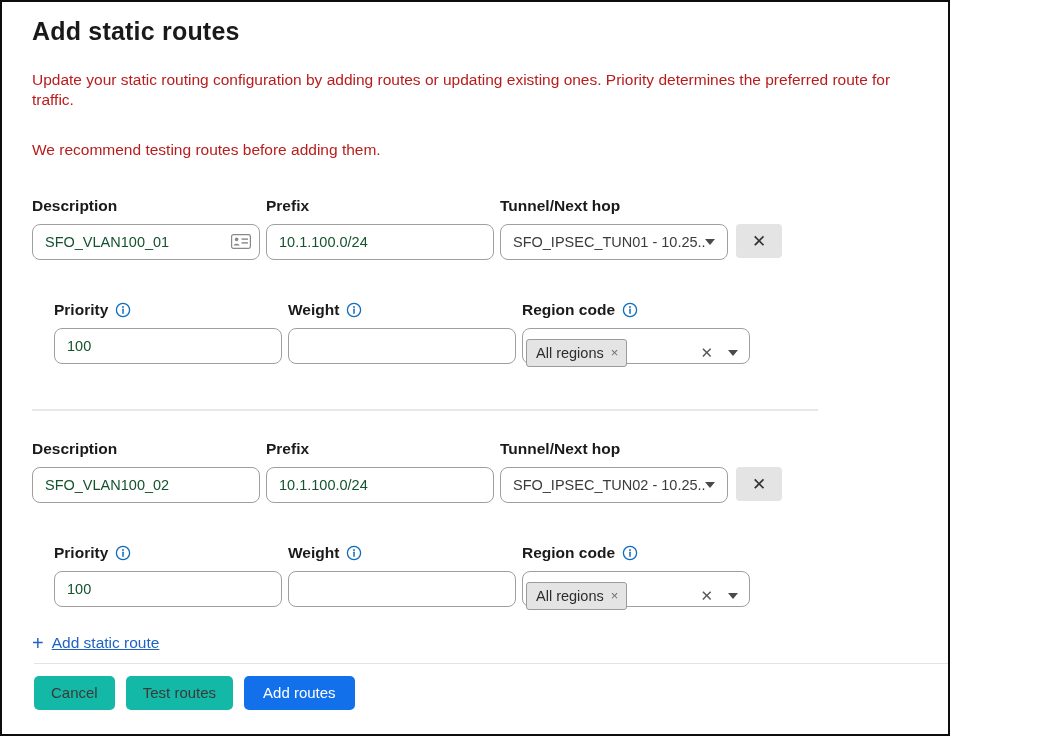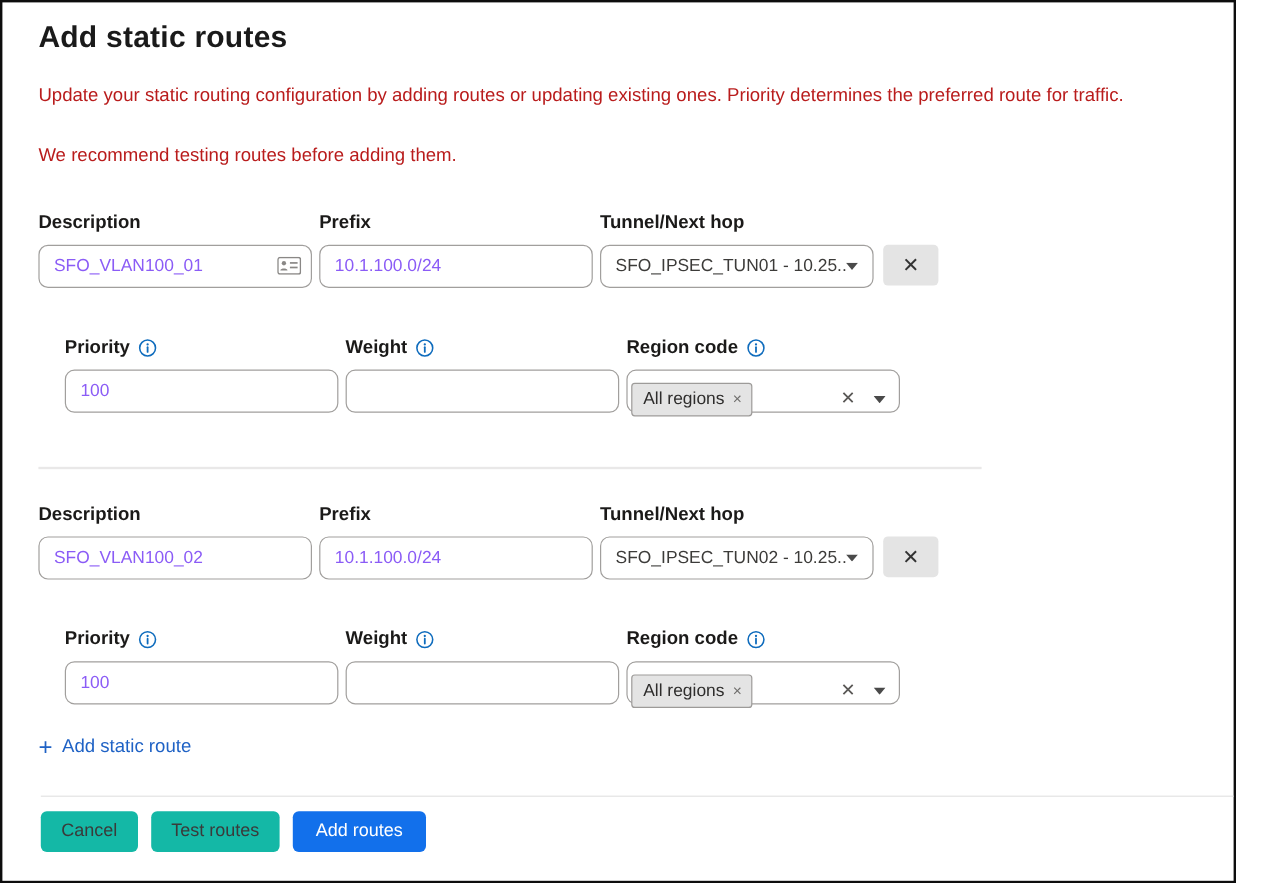--- a/index.html
+++ b/index.html
@@ -1,20 +1,20 @@
 <!DOCTYPE html>
 <html><head>
 <meta charset="utf-8">
 <style>
   * { box-sizing: border-box; }
   html, body { margin: 0; padding: 0; background: #fff; }
   body { font-family: "Liberation Sans", sans-serif; }
 
   .dialog {
-    width: 1030px;
+    width: 950px;
     height: 736px;
     border: 2px solid #0d0d0d;
     background: #fff;
     display: flex;
     flex-direction: column;
     padding: 14px 28px 24px 30px;
     overflow: hidden;
   }
 
   .title {
@@ -62,21 +62,21 @@
     width: 100%;
     border: 1px solid #a19f9d;
     border-radius: 8px;
     background: #fff;
   }
 
   .input-wrap { position: relative; }
   input.text-input {
     font-family: "Liberation Sans", sans-serif;
     font-size: 14.5px;
-    color: #8b5cf6;
+    color: #14532d;
     padding: 0 12px;
     outline: none;
   }
   .input-wrap .trailing-icon {
     position: absolute;
     right: 9px;
     top: 10px;
     pointer-events: none;
   }
 
@@ -160,20 +160,21 @@
   }
   .add-link-row .plus {
     font-size: 20px;
     color: #1f62c5;
     line-height: 1;
     font-weight: 400;
   }
   .add-link-row .link-text {
     font-size: 15.5px;
     color: #1f62c5;
+    text-decoration: underline;
   }
 
   .footer { margin-top: auto; }
   .footer-divider {
     border: none;
     border-top: 1px solid #e3e3e3;
     margin: 0 0 12px 2px;
     width: 998px;
   }
   .footer-buttons {

